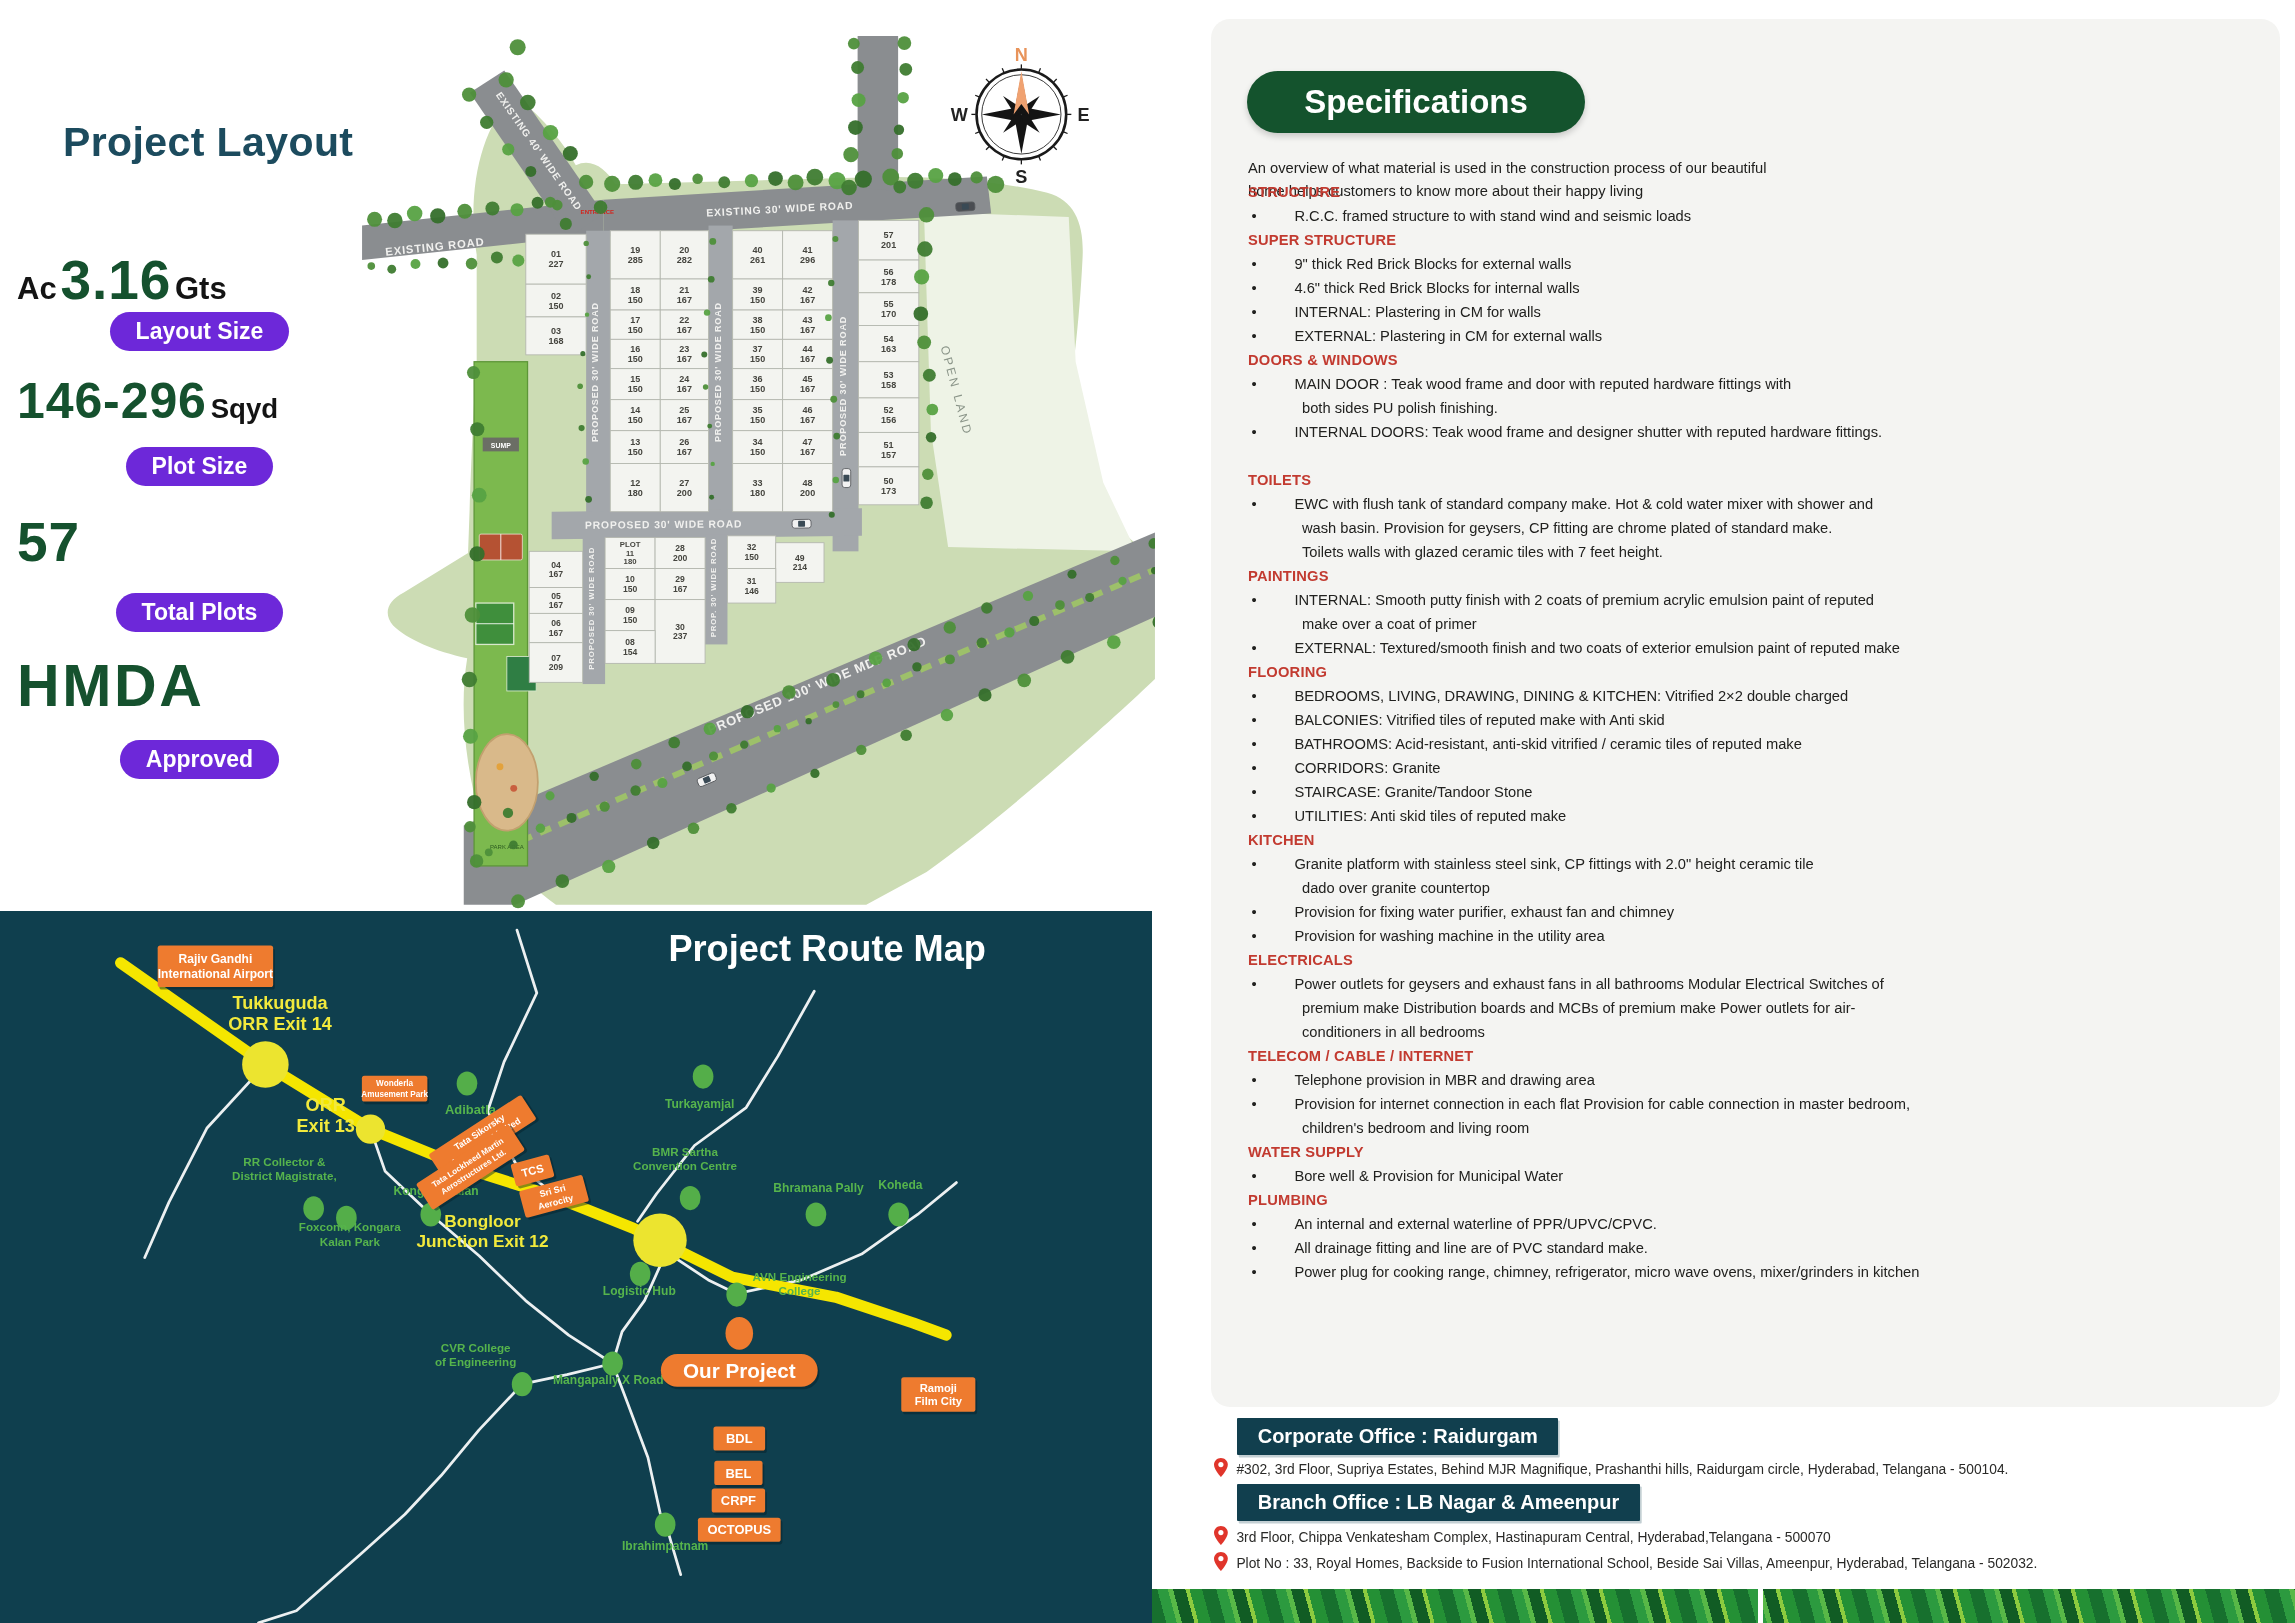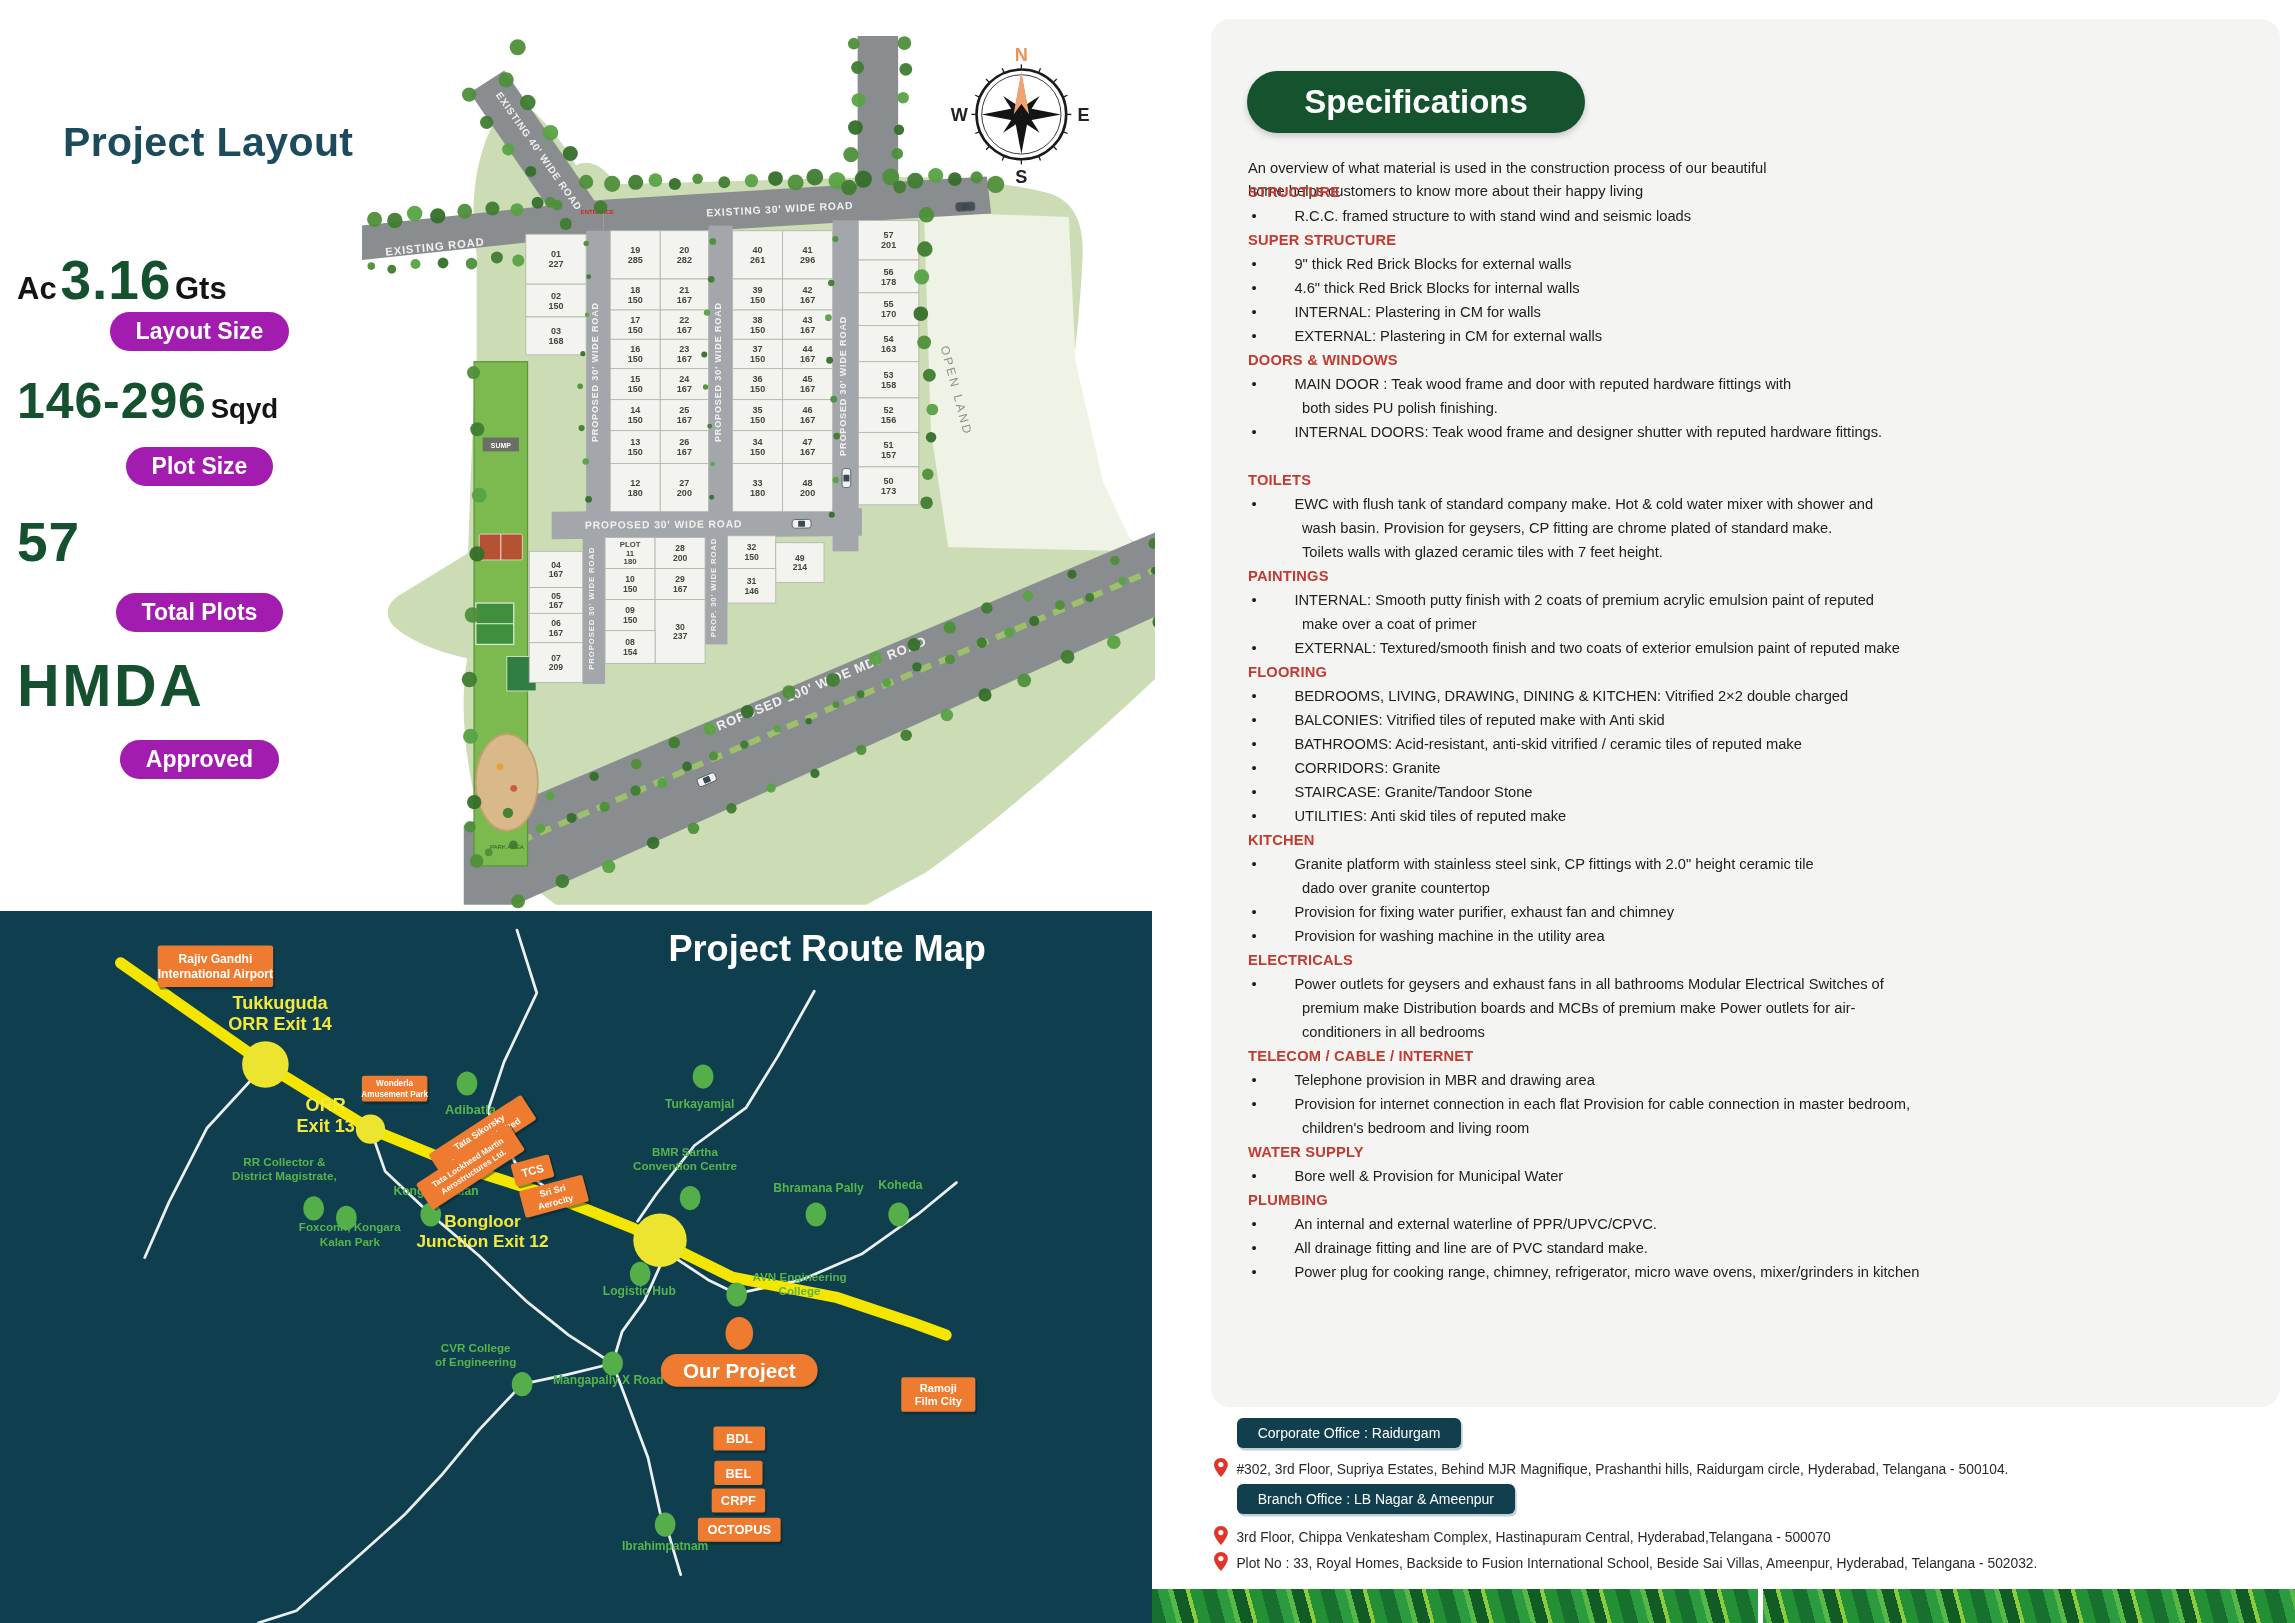--- a/index.html
+++ b/index.html
@@ -5,37 +5,37 @@
   html,body{margin:0;padding:0;background:#fff;}
   #page{position:relative;width:2295px;height:1623px;background:#ffffff;overflow:hidden;
         font-family:"Liberation Sans",sans-serif;}
   .abs{position:absolute;}
   
   #stats-title{left:63px;top:119px;font-size:41px;font-weight:bold;color:#1c4b5e;letter-spacing:0.4px;}
   .stat-row{left:17px;width:365px;text-align:left;color:#15512e;font-weight:bold;}
   .stat-prefix,.stat-suffix{font-size:31px;color:#141414;font-weight:bold;}
   .stat-value{font-size:55px;color:#15512e;font-weight:bold;letter-spacing:0.9px;}
   .pill-row{left:17px;width:365px;text-align:center;}
-  .pill{display:inline-block;background:#a21caf;color:#fff;font-weight:bold;font-size:23px;
+  .pill{display:inline-block;background:#6d28d9;color:#fff;font-weight:bold;font-size:23px;
         padding:6px 26px;border-radius:861px;text-align:center;}
   
   #spec-panel{left:1211px;top:19px;width:1069px;height:1388px;background:#f4f4f2;border-radius:19px;}
   #spec-title-pill{left:1247px;top:71px;width:338px;height:62px;background:#14532d;border-radius:33px;
         color:#fff;font-size:33px;font-weight:bold;text-align:center;line-height:62px;
         box-shadow:0 3.4px 6.9px rgba(0,0,0,.18);}
   #spec-intro{left:1248px;top:157px;width:1000px;font-size:14.7px;line-height:23px;color:#21211f;}
   #spec-body{left:1248px;top:180px;width:1017px;}
   .spec-h{color:#c23a30;font-weight:bold;font-size:14.7px;line-height:24px;letter-spacing:0.2px;}
   .spec-h.gap{margin-top:24px;}
   .spec-line{display:flex;font-size:14.7px;line-height:24px;color:#21211f;}
   .blt{width:43px;padding-left:3.4px;flex:0 0 43px;}
   .spec-line.cont{padding-left:54px;}
   
-  .office-pill{background:#113f4e;color:#fff;font-weight:normal;font-size:14px;padding:6.9px 20.7px;
-        border-radius:6px;display:inline-block;box-shadow:1.7px 2.6px 0 rgba(17,63,78,.25);}
+  .office-pill{background:#113f4e;color:#fff;font-weight:bold;font-size:20px;padding:6.9px 20.7px;
+        border-radius:1px;display:inline-block;box-shadow:1.7px 2.6px 0 rgba(17,63,78,.25);}
   .addr{font-size:13.8px;color:#2a2a28;display:flex;align-items:flex-end;gap:8.6px;}
   .pin{flex:0 0 13.8px;}
   
   #route-map{left:0;top:911px;width:1152px;height:712px;background:#0f3f4e;}
   
   #footer-strip{left:1152px;top:1589px;width:1143px;height:34px;
      background:repeating-linear-gradient(75deg,#17702e 0 13.8px,#2c9a3f 13.8px 24px,#58b847 24px 29px,#115c24 29px 41px,#8ccb3f 41px 45px,#249035 45px 57px);}
   #footer-notch{left:1758px;top:1589px;width:5.2px;height:34px;background:#ffffff;}
 </style>
 </head>

